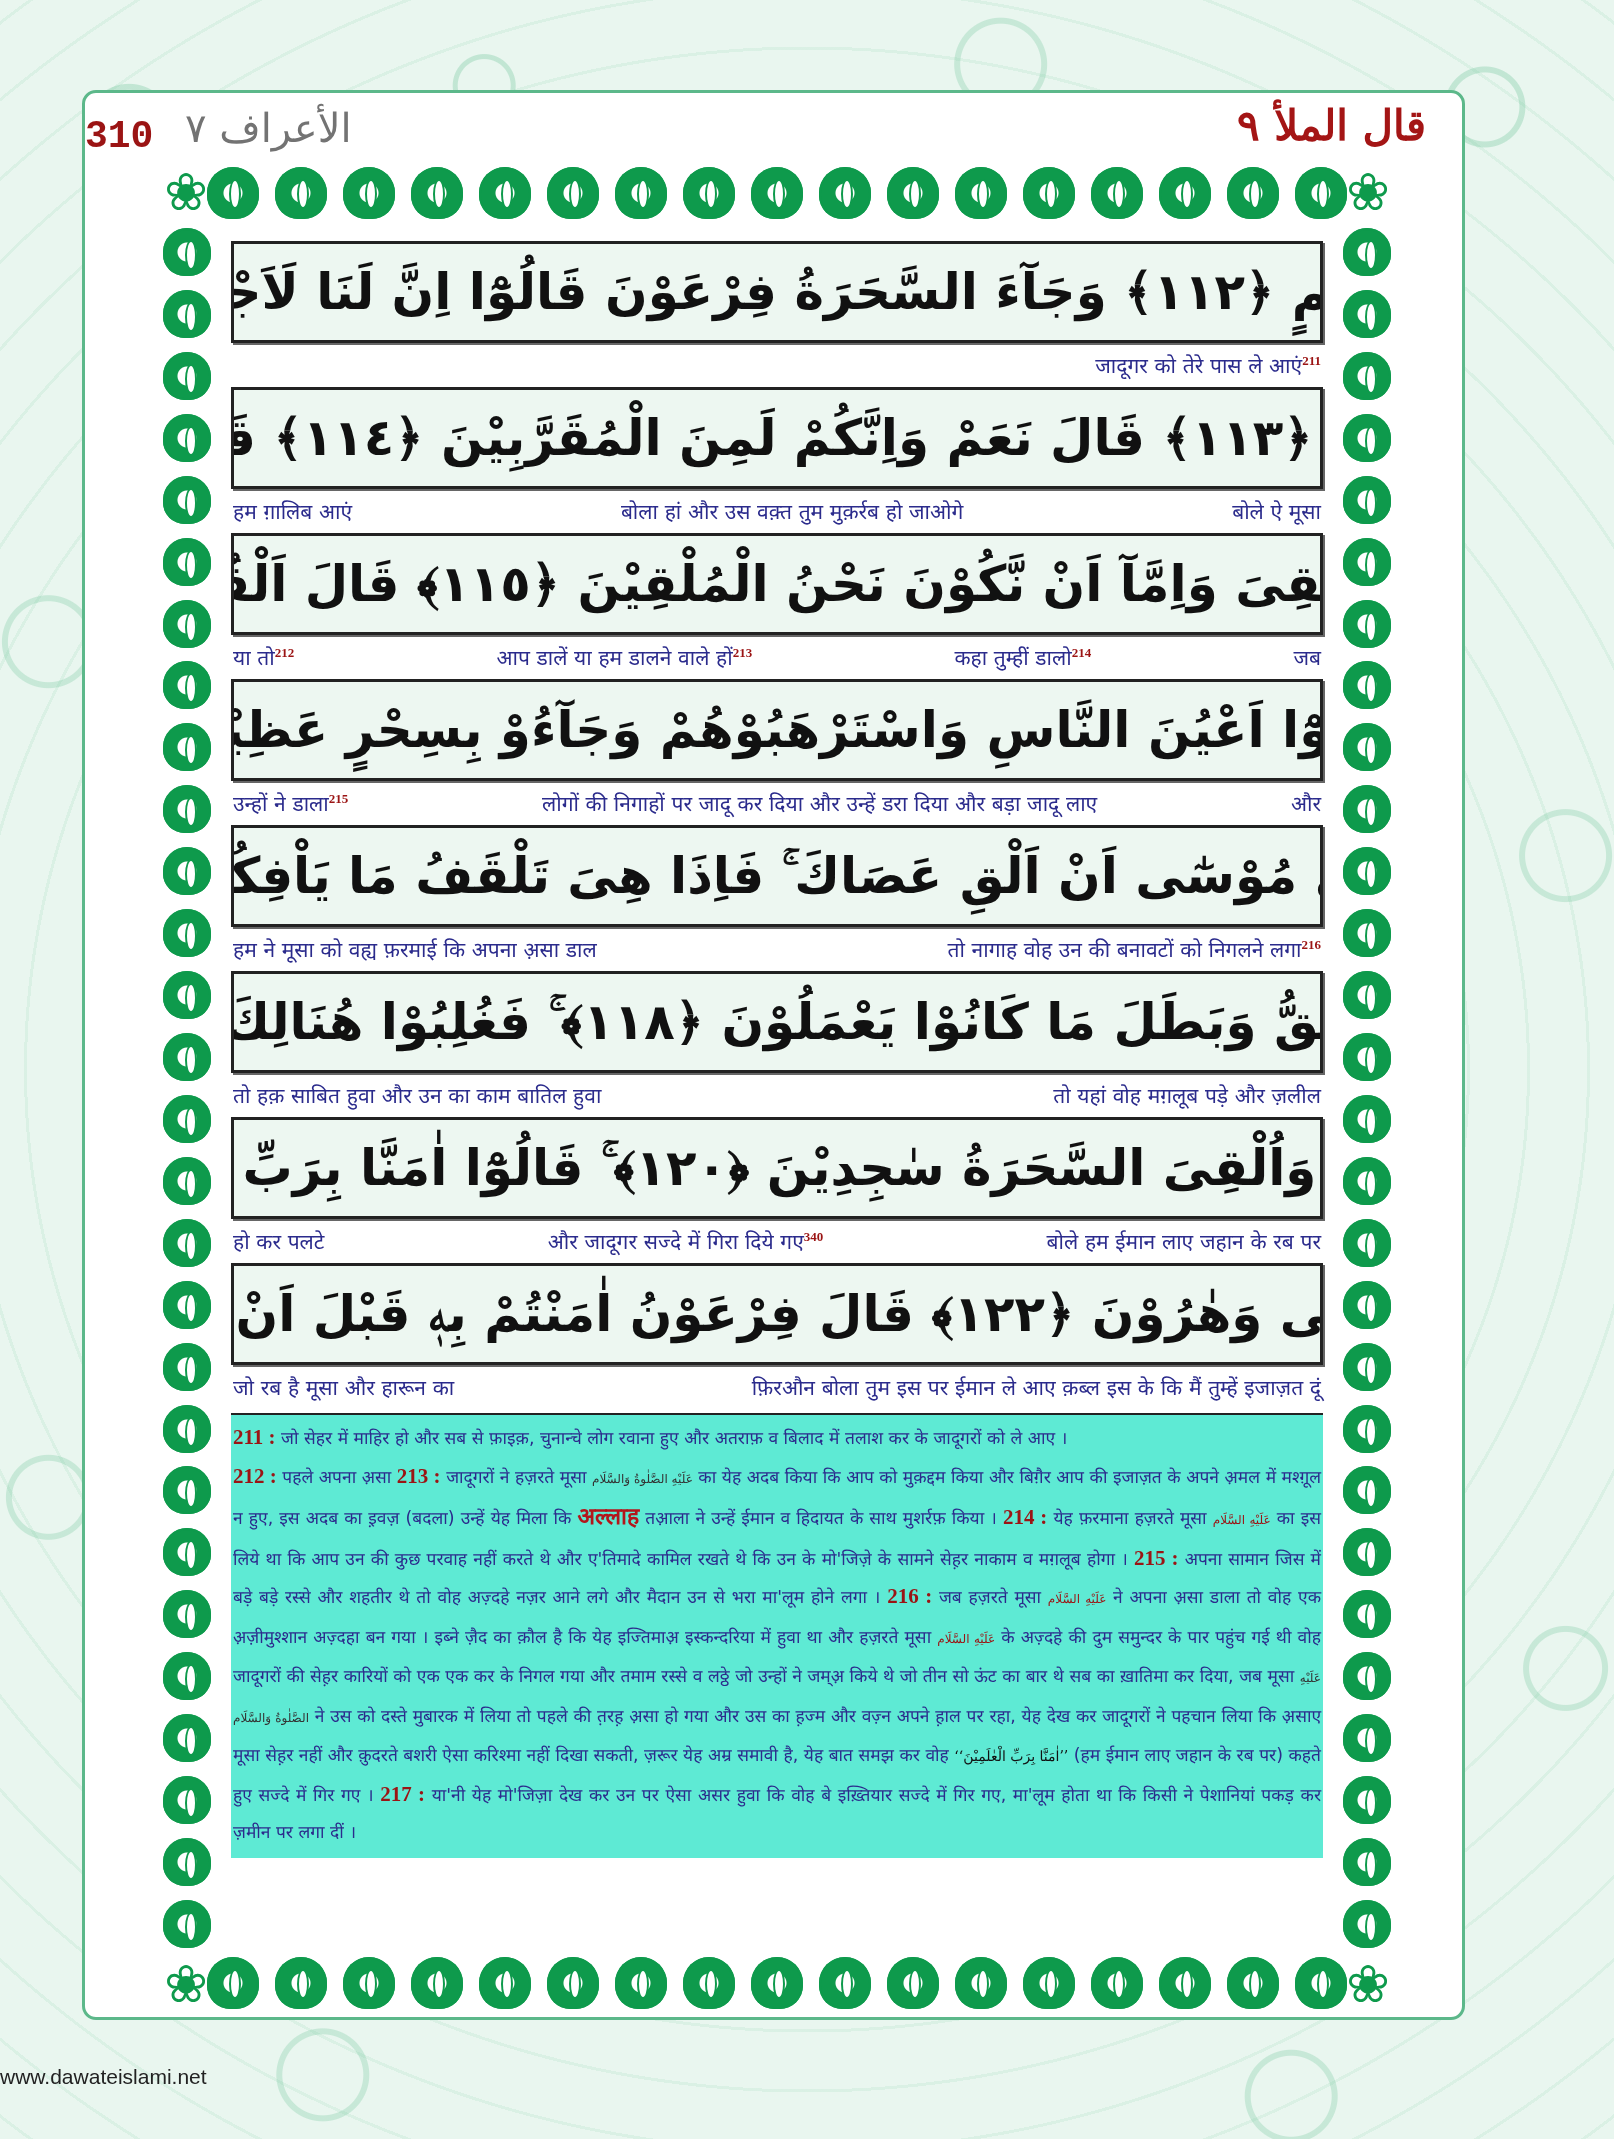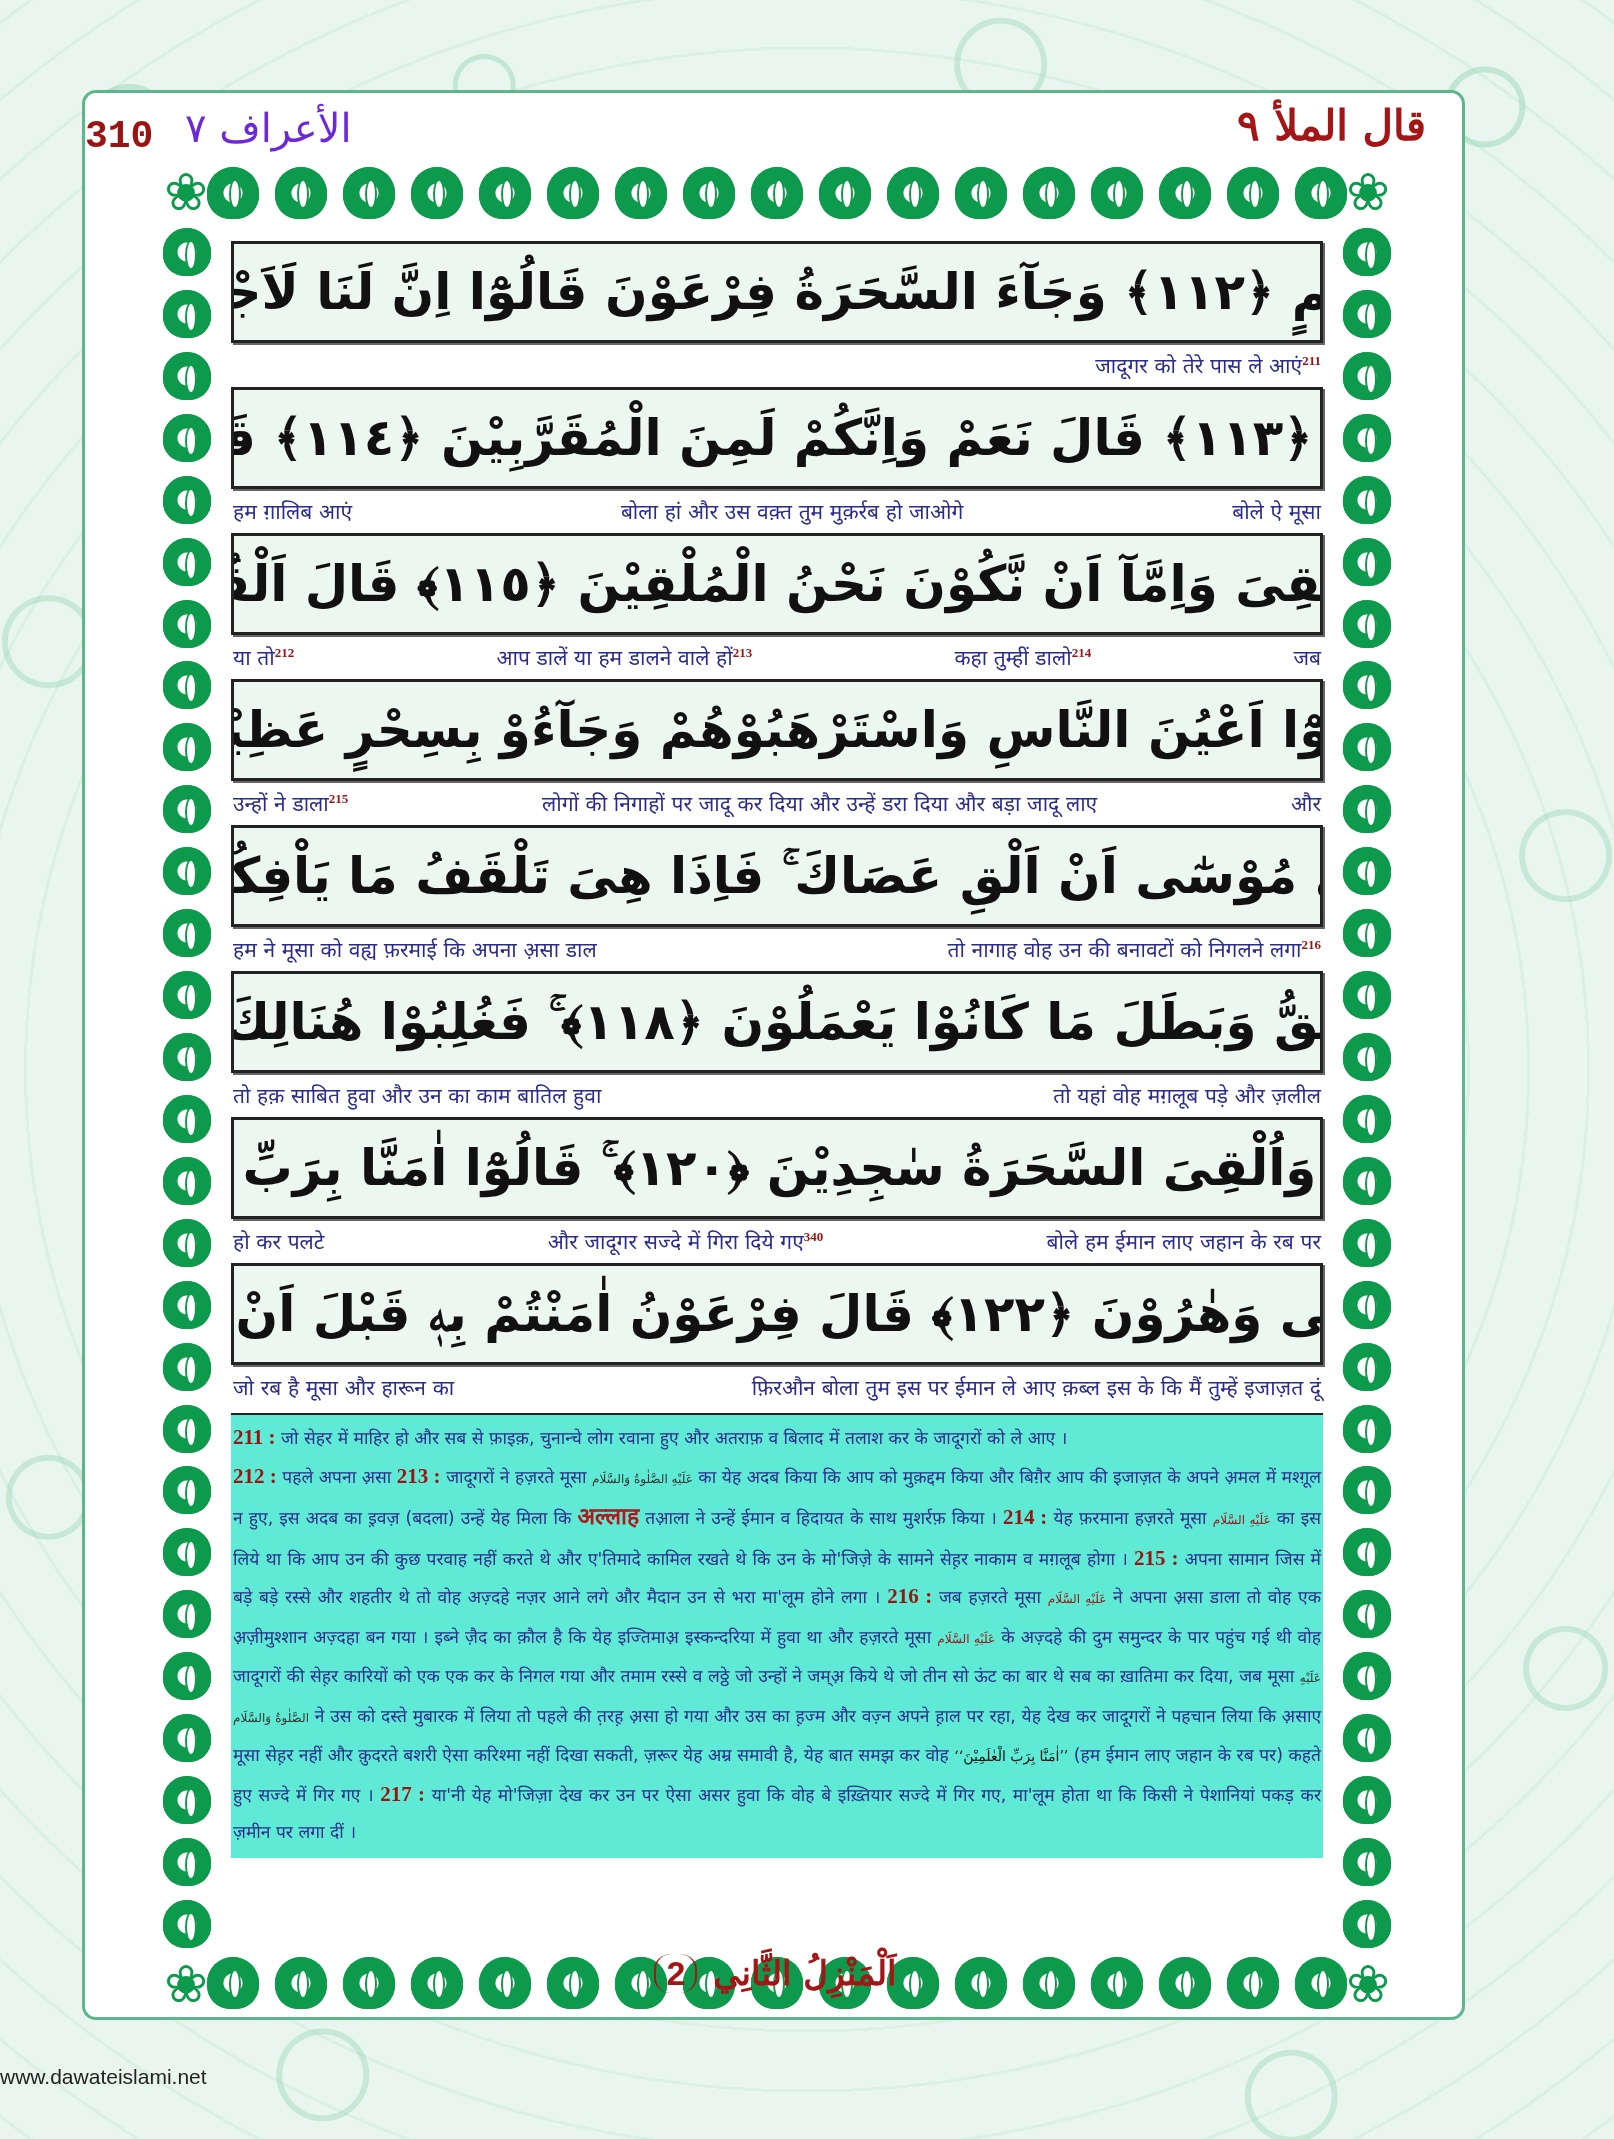--- a/index.html
+++ b/index.html
@@ -24,21 +24,21 @@
     
     .card {
       position: absolute; left: 82px; top: 90px; width: 1383px; height: 1930px;
       background: #ffffff; border: 3px solid #5cb88a; border-radius: 14px;
       box-sizing: border-box;
     }
 
     .header { position: absolute; left: 0; right: 0; top: 0; height: 70px; }
     .hdr-left {
       position: absolute; left: 100px; top: 12px; font-family: "DejaVu Serif", serif;
-      font-size: 40px; color: #6d28d9; direction: rtl;
+      font-size: 40px; color: #737373; direction: rtl;
     }
     .hdr-center {
       position: absolute; left: 0; right: 0; top: 22px; text-align: left;
       font-family: Liberation Mono, monospace; font-weight: bold; font-size: 38px; color: #9b1414;
     }
     .hdr-right {
       position: absolute; right: 36px; top: 8px; font-family: "DejaVu Serif", serif;
       font-size: 42px; color: #a41515; direction: rtl; font-weight: bold;
     }
 
@@ -306,19 +306,15 @@
         <span class="trans-seg"><span>जो रब है मूसा और हारून का</span></span>
       </div>
     </div>
 
     <div class="footnotes">
       <div><span class="fn-num">211 :</span><span> जो सेहर में माहिर हो और सब से फ़ाइक़, चुनान्चे लोग रवाना हुए और अतराफ़ व बिलाद में तलाश कर के जादूगरों को ले आए ।</span></div>
       <div><span class="fn-num">212 :</span><span> पहले अपना अ़सा </span><span class="fn-num">213 :</span><span> जादूगरों ने हज़रते मूसा </span><span class="hon dark">عَلَيْهِ الصَّلٰوةُ وَالسَّلَام</span><span> का येह अदब किया कि आप को मुक़द्दम किया और बिग़ैर आप की इजाज़त के अपने अ़मल में मश्ग़ूल न हुए, इस अदब का इ़वज़ (बदला) उन्हें येह मिला कि </span><span class="allah">अल्लाह</span><span> तआ़ला ने उन्हें ईमान व हिदायत के साथ मुशर्रफ़ किया । </span><span class="fn-num">214 :</span><span> येह फ़रमाना हज़रते मूसा </span><span class="hon">عَلَيْهِ السَّلَام</span><span> का इस लिये था कि आप उन की कुछ परवाह नहीं करते थे और ए'तिमादे कामिल रखते थे कि उन के मो'जिज़े के सामने सेह़र नाकाम व मग़लूब होगा । </span><span class="fn-num">215 :</span><span> अपना सामान जिस में बड़े बड़े रस्से और शहतीर थे तो वोह अज़्दहे नज़र आने लगे और मैदान उन से भरा मा'लूम होने लगा । </span><span class="fn-num">216 :</span><span> जब हज़रते मूसा </span><span class="hon">عَلَيْهِ السَّلَام</span><span> ने अपना अ़सा डाला तो वोह एक अ़ज़ीमुश्शान अज़्दहा बन गया । इब्ने ज़ैद का क़ौल है कि येह इज्तिमाअ़ इस्कन्दरिया में हुवा था और हज़रते मूसा </span><span class="hon">عَلَيْهِ السَّلَام</span><span> के अज़्दहे की दुम समुन्दर के पार पहुंच गई थी वोह जादूगरों की सेह़र कारियों को एक एक कर के निगल गया और तमाम रस्से व लठ्ठे जो उन्हों ने जम्अ़ किये थे जो तीन सो ऊंट का बार थे सब का ख़ातिमा कर दिया, जब मूसा </span><span class="hon dark">عَلَيْهِ الصَّلٰوةُ وَالسَّلَام</span><span> ने उस को दस्ते मुबारक में लिया तो पहले की त़रह़ अ़सा हो गया और उस का ह़ज्म और वज़्न अपने ह़ाल पर रहा, येह देख कर जादूगरों ने पहचान लिया कि अ़साए मूसा सेह़र नहीं और क़ुदरते बशरी ऐसा करिश्मा नहीं दिखा सकती, ज़रूर येह अम्र समावी है, येह बात समझ कर वोह </span><span class="quote-ar">‘‘اٰمَنَّا بِرَبِّ الْعٰلَمِيْنَ’’</span><span> (हम ईमान लाए जहान के रब पर) कहते हुए सज्दे में गिर गए । </span><span class="fn-num">217 :</span><span> या'नी येह मो'जिज़ा देख कर उन पर ऐसा असर हुवा कि वोह बे इख़्तियार सज्दे में गिर गए, मा'लूम होता था कि किसी ने पेशानियां पकड़ कर ज़मीन पर लगा दीं ।</span></div>
     </div>
   </div>
 
-  <div class="manzil">
-    <span>اَلْمَنْزِلُ الثَّانِي</span>
-    <span class="num">2</span>
-  </div>
 </div>
 
 <div class="website">www.dawateislami.net</div>
 
 </body></html>

